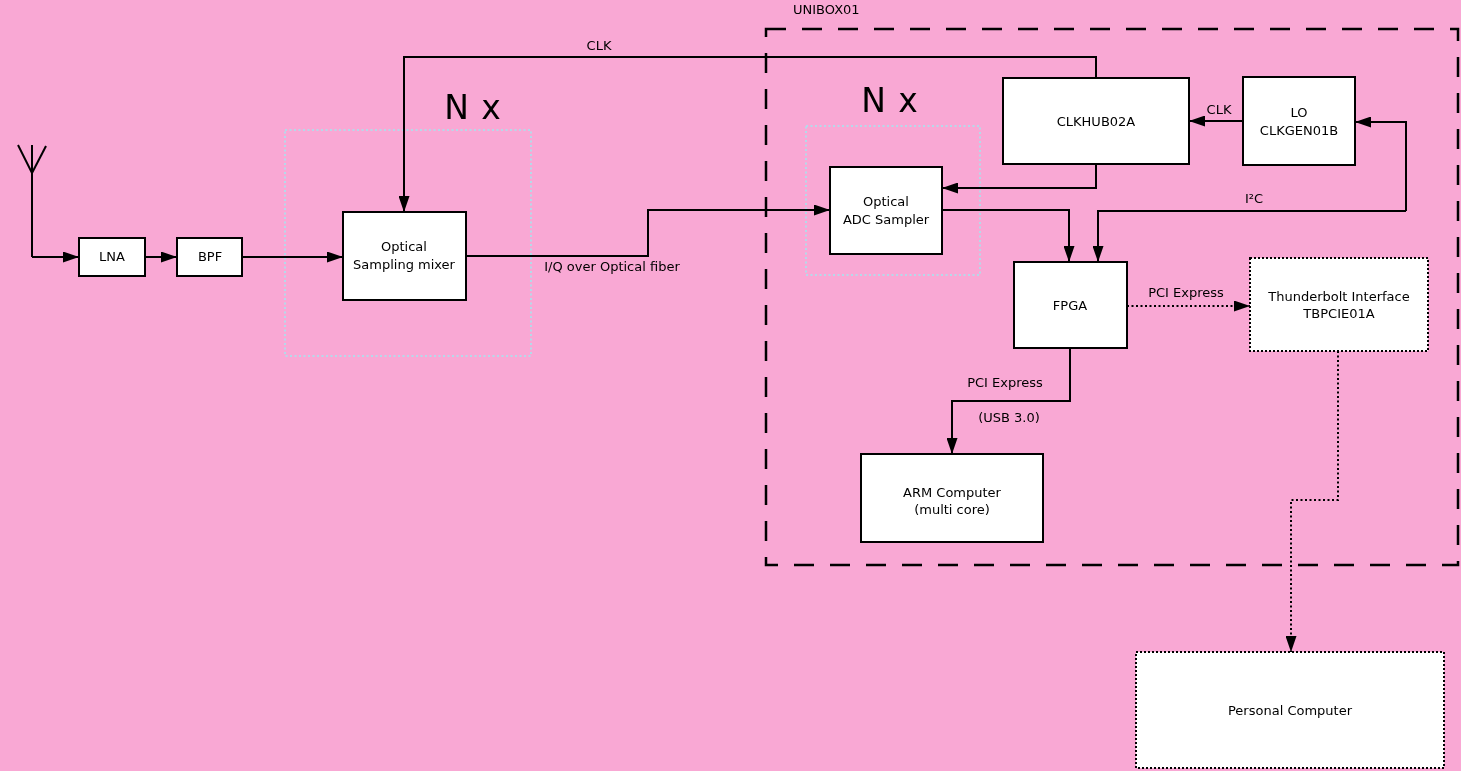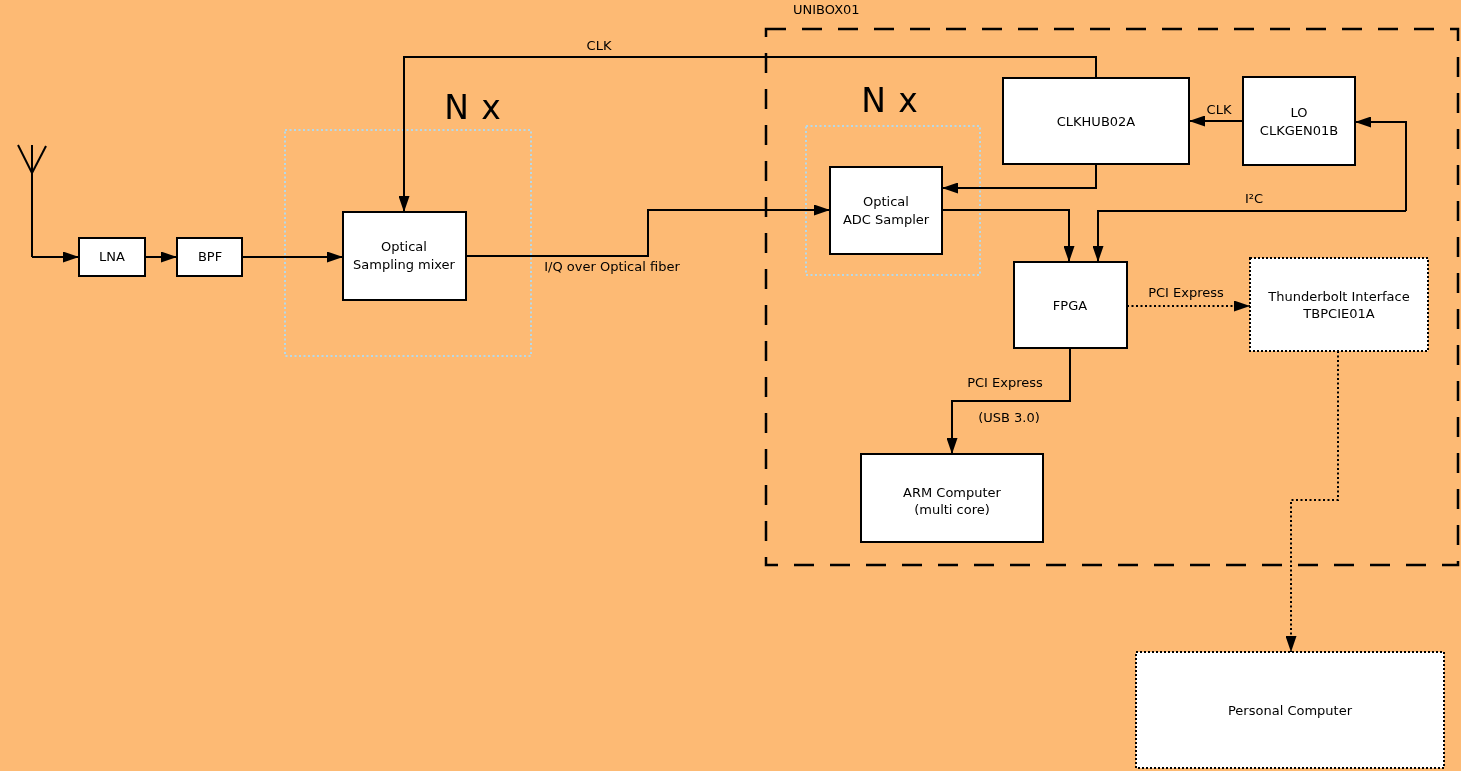--- a/index.html
+++ b/index.html
@@ -1,20 +1,20 @@
 <!DOCTYPE html>
 <html><head>
 <meta charset="utf-8">
 <style>
   html, body { margin: 0; padding: 0; background: #ffffff; }
   .stage {
     position: relative;
     width: 1461px;
     height: 771px;
-    background: #fdba74;
+    background: #f9a8d4;
     font-family: "DejaVu Sans", "Liberation Sans", sans-serif;
   }
   svg { display: block; }
   text {
     font-family: "DejaVu Sans", "Liberation Sans", sans-serif;
     font-size: 13px;
     fill: #000000;
   }
   .nx {
     font-size: 33px;

